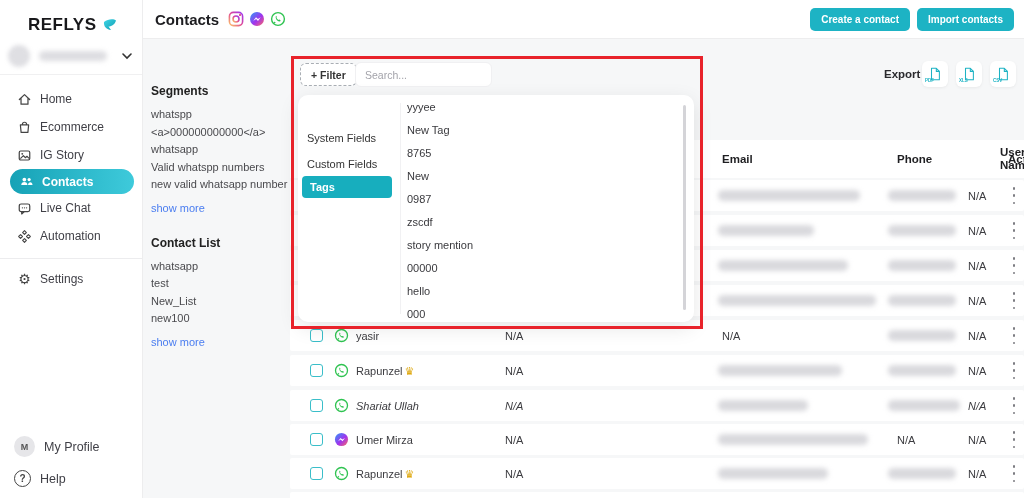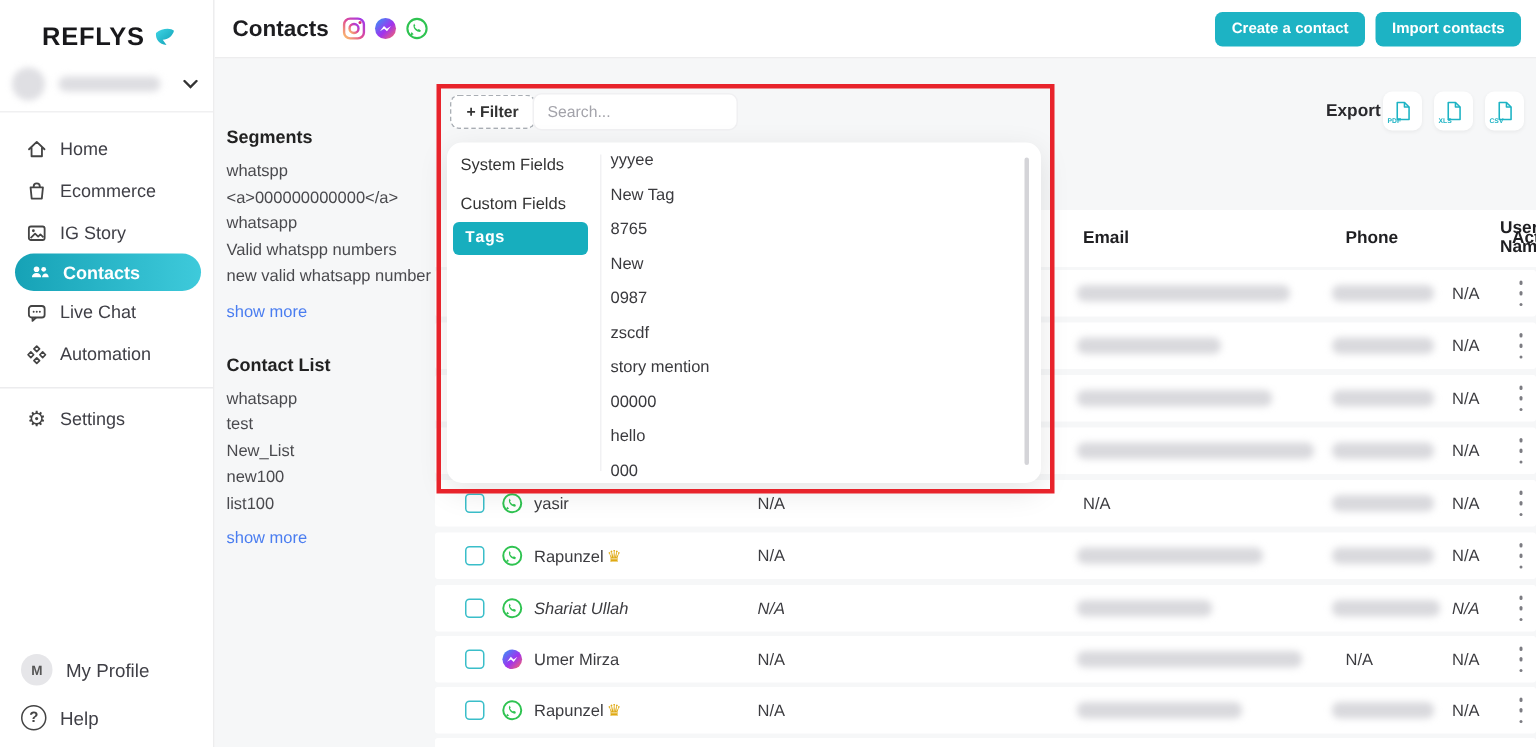--- a/index.html
+++ b/index.html
@@ -53,21 +53,21 @@
   .blurbar { position:absolute; top:10px; height:11px; border-radius:5px; background:#d9d9dd; filter:blur(2.5px); }
   .kebab { position:absolute; left:718px; top:7px; width:12px; height:17px; display:flex; flex-direction:column; align-items:center; justify-content:space-between; cursor:pointer; }
   .kebab i { width:2.5px; height:2.5px; border-radius:50%; background:#7c7c82; }
 
   
   .filter-btn { position:absolute; left:300px; top:63px; height:23px; background:#fff; border:1.5px dashed #a9aeb4; border-radius:6px; font-size:10.5px; font-weight:600; color:#333; padding:0 10px; cursor:pointer; z-index:6; font-family:inherit; }
   .search-box { position:absolute; left:355px; top:62px; width:137px; height:25px; background:#fff; border:1px solid #f0f0f2; border-radius:6px; padding:0 9px; font-size:10.5px; color:#444; z-index:6; font-family:inherit; outline:none; }
   .search-box::placeholder { color:#a3a3aa; }
   .popup { position:absolute; left:298px; top:95px; width:396px; height:227px; background:#fff; border-radius:10px; box-shadow:0 6px 20px rgba(0,0,0,.10); z-index:6; }
   .popup-div { position:absolute; left:102px; top:8px; bottom:8px; width:1px; background:#f1f1f3; }
-  .ptab { position:absolute; left:9px; width:86px; height:22px; display:flex; align-items:center; font-size:11px; color:#333; cursor:pointer; white-space:nowrap; }
+  .ptab { position:absolute; left:9px; width:86px; height:22px; display:flex; align-items:center; font-size:11px; color:#333; cursor:pointer; white-space:nowrap;margin-top:28px; }
   .ptab.active { left:4px; width:90px; padding-left:8px; background:#17aebe; color:#fff; font-weight:600; border-radius:4px; }
   .tag-item { position:absolute; left:109px; height:23px; display:flex; align-items:center; font-size:11px; color:#3a3a3e; cursor:pointer; white-space:nowrap; }
   .pscroll { position:absolute; left:385px; top:10px; width:3px; height:205px; border-radius:2px; background:#d4d4d8; cursor:grab; }
 
   
   .annotation { position:absolute; left:291px; top:56px; width:412px; height:273px; border:3px solid #e8232b; z-index:10; pointer-events:none; }
 
   svg { display:block; }
 </style>
 </head>
@@ -226,21 +226,20 @@
   <div class="lp-item">&lt;a&gt;000000000000&lt;/a&gt;</div>
   <div class="lp-item">whatsapp</div>
   <div class="lp-item">Valid whatspp numbers</div>
   <div class="lp-item">new valid whatsapp number</div>
   <div class="lp-more">show more</div>
   <div class="lp-title" style="margin-top:22px;">Contact List</div>
   <div class="lp-item">whatsapp</div>
   <div class="lp-item">test</div>
   <div class="lp-item">New_List</div>
   <div class="lp-item">new100</div>
-  <div class="lp-item">list100</div>
   <div class="lp-more">show more</div>
 </div>
 
 <span class="export-label">Export</span>
 <div class="exp-btn" style="left:922px;">
   <span>
       <svg width="14" height="14" viewBox="0 0 16 16">
         <path d="M4 1.5 h5.5 L13 5 v9.5 H4 z" fill="none" stroke="#1db3c4" stroke-width="1.2" stroke-linejoin="round"></path>
         <path d="M9.5 1.5 V5 H13" fill="none" stroke="#1db3c4" stroke-width="1.2" stroke-linejoin="round"></path>
       </svg>
@@ -415,21 +414,21 @@
 </div>
 <div class="trow" style="top:492px;"></div>
 
 <button class="filter-btn">+ Filter</button>
 <input class="search-box" placeholder="Search..." style="">
 
 <div class="popup">
   <div class="popup-div"></div>
   <div class="ptab" style="top:4px;">System Fields</div>
   <div class="ptab" style="top:30px;">Custom Fields</div>
-  <div class="ptab active" style="top:53px;font-family:Liberation Mono, monospace;">Tags</div>
+  <div class="ptab active" style="top:53px;">Tags</div>
 
   <div class="tag-item" style="top:0px;">yyyee</div>
   <div class="tag-item" style="top:23px;">New Tag</div>
   <div class="tag-item" style="top:46px;">8765</div>
   <div class="tag-item" style="top:69px;">New</div>
   <div class="tag-item" style="top:92px;">0987</div>
   <div class="tag-item" style="top:115px;">zscdf</div>
   <div class="tag-item" style="top:138px;">story mention</div>
   <div class="tag-item" style="top:161px;">00000</div>
   <div class="tag-item" style="top:184px;">hello</div>

